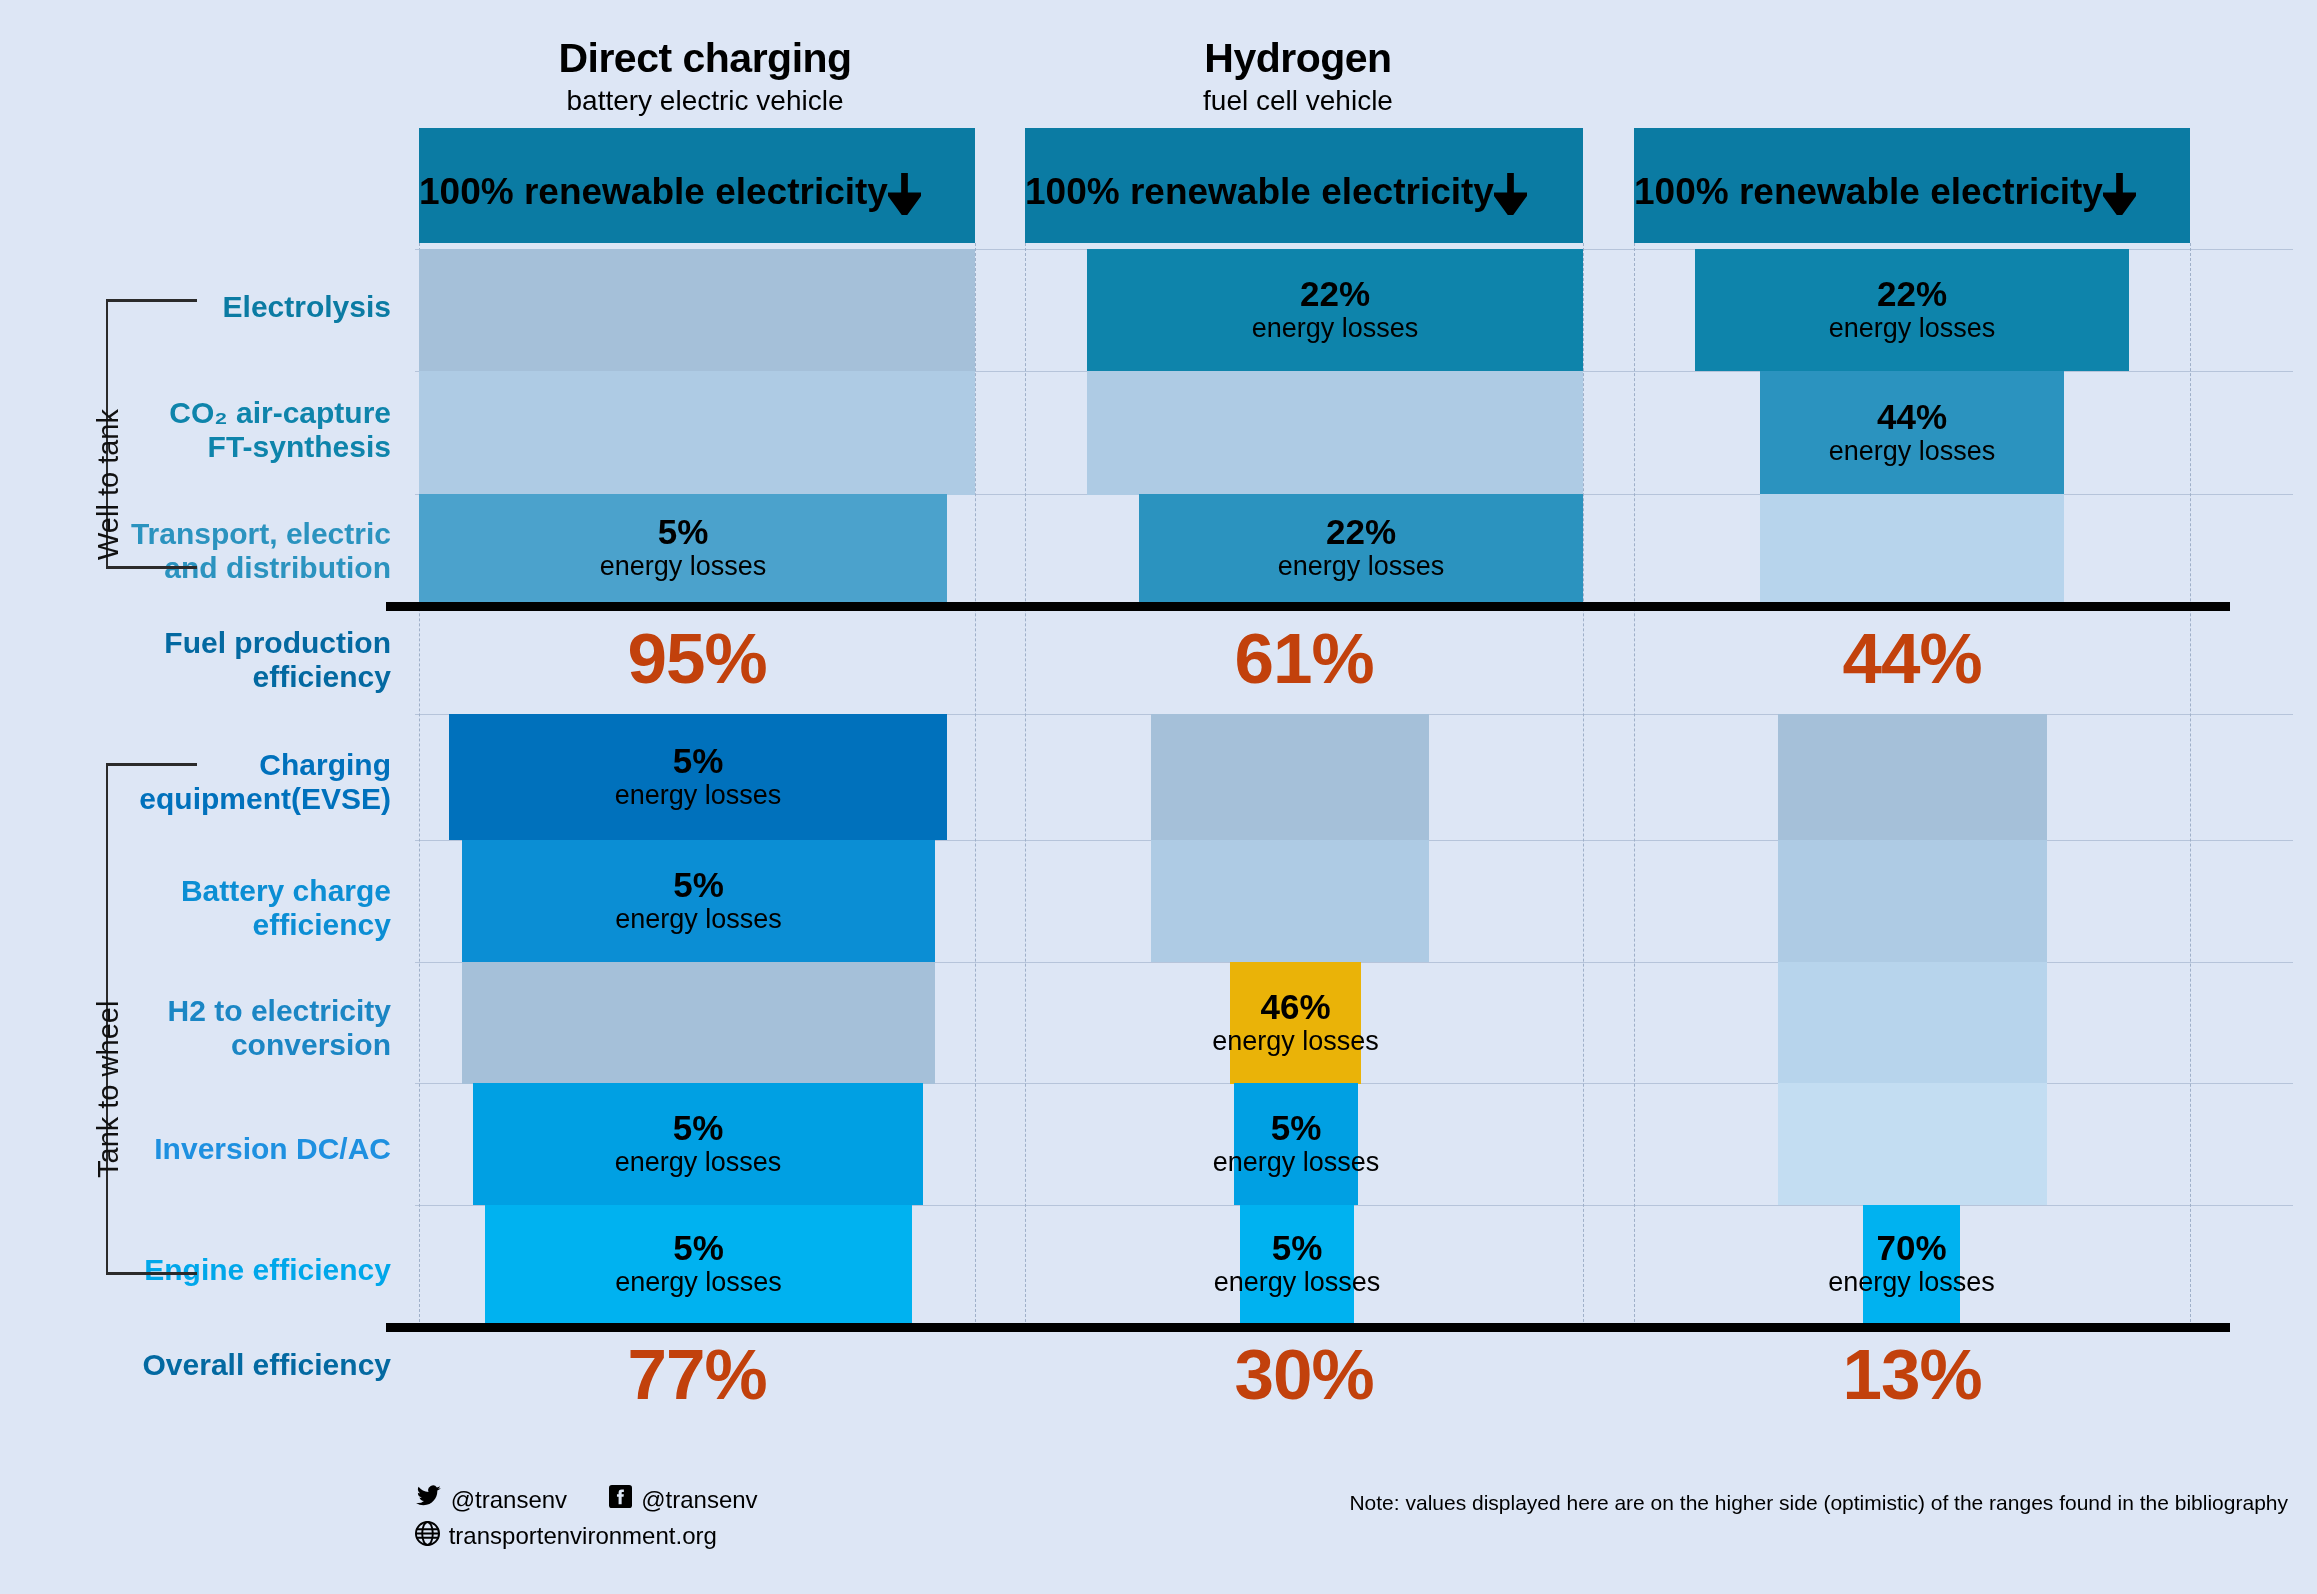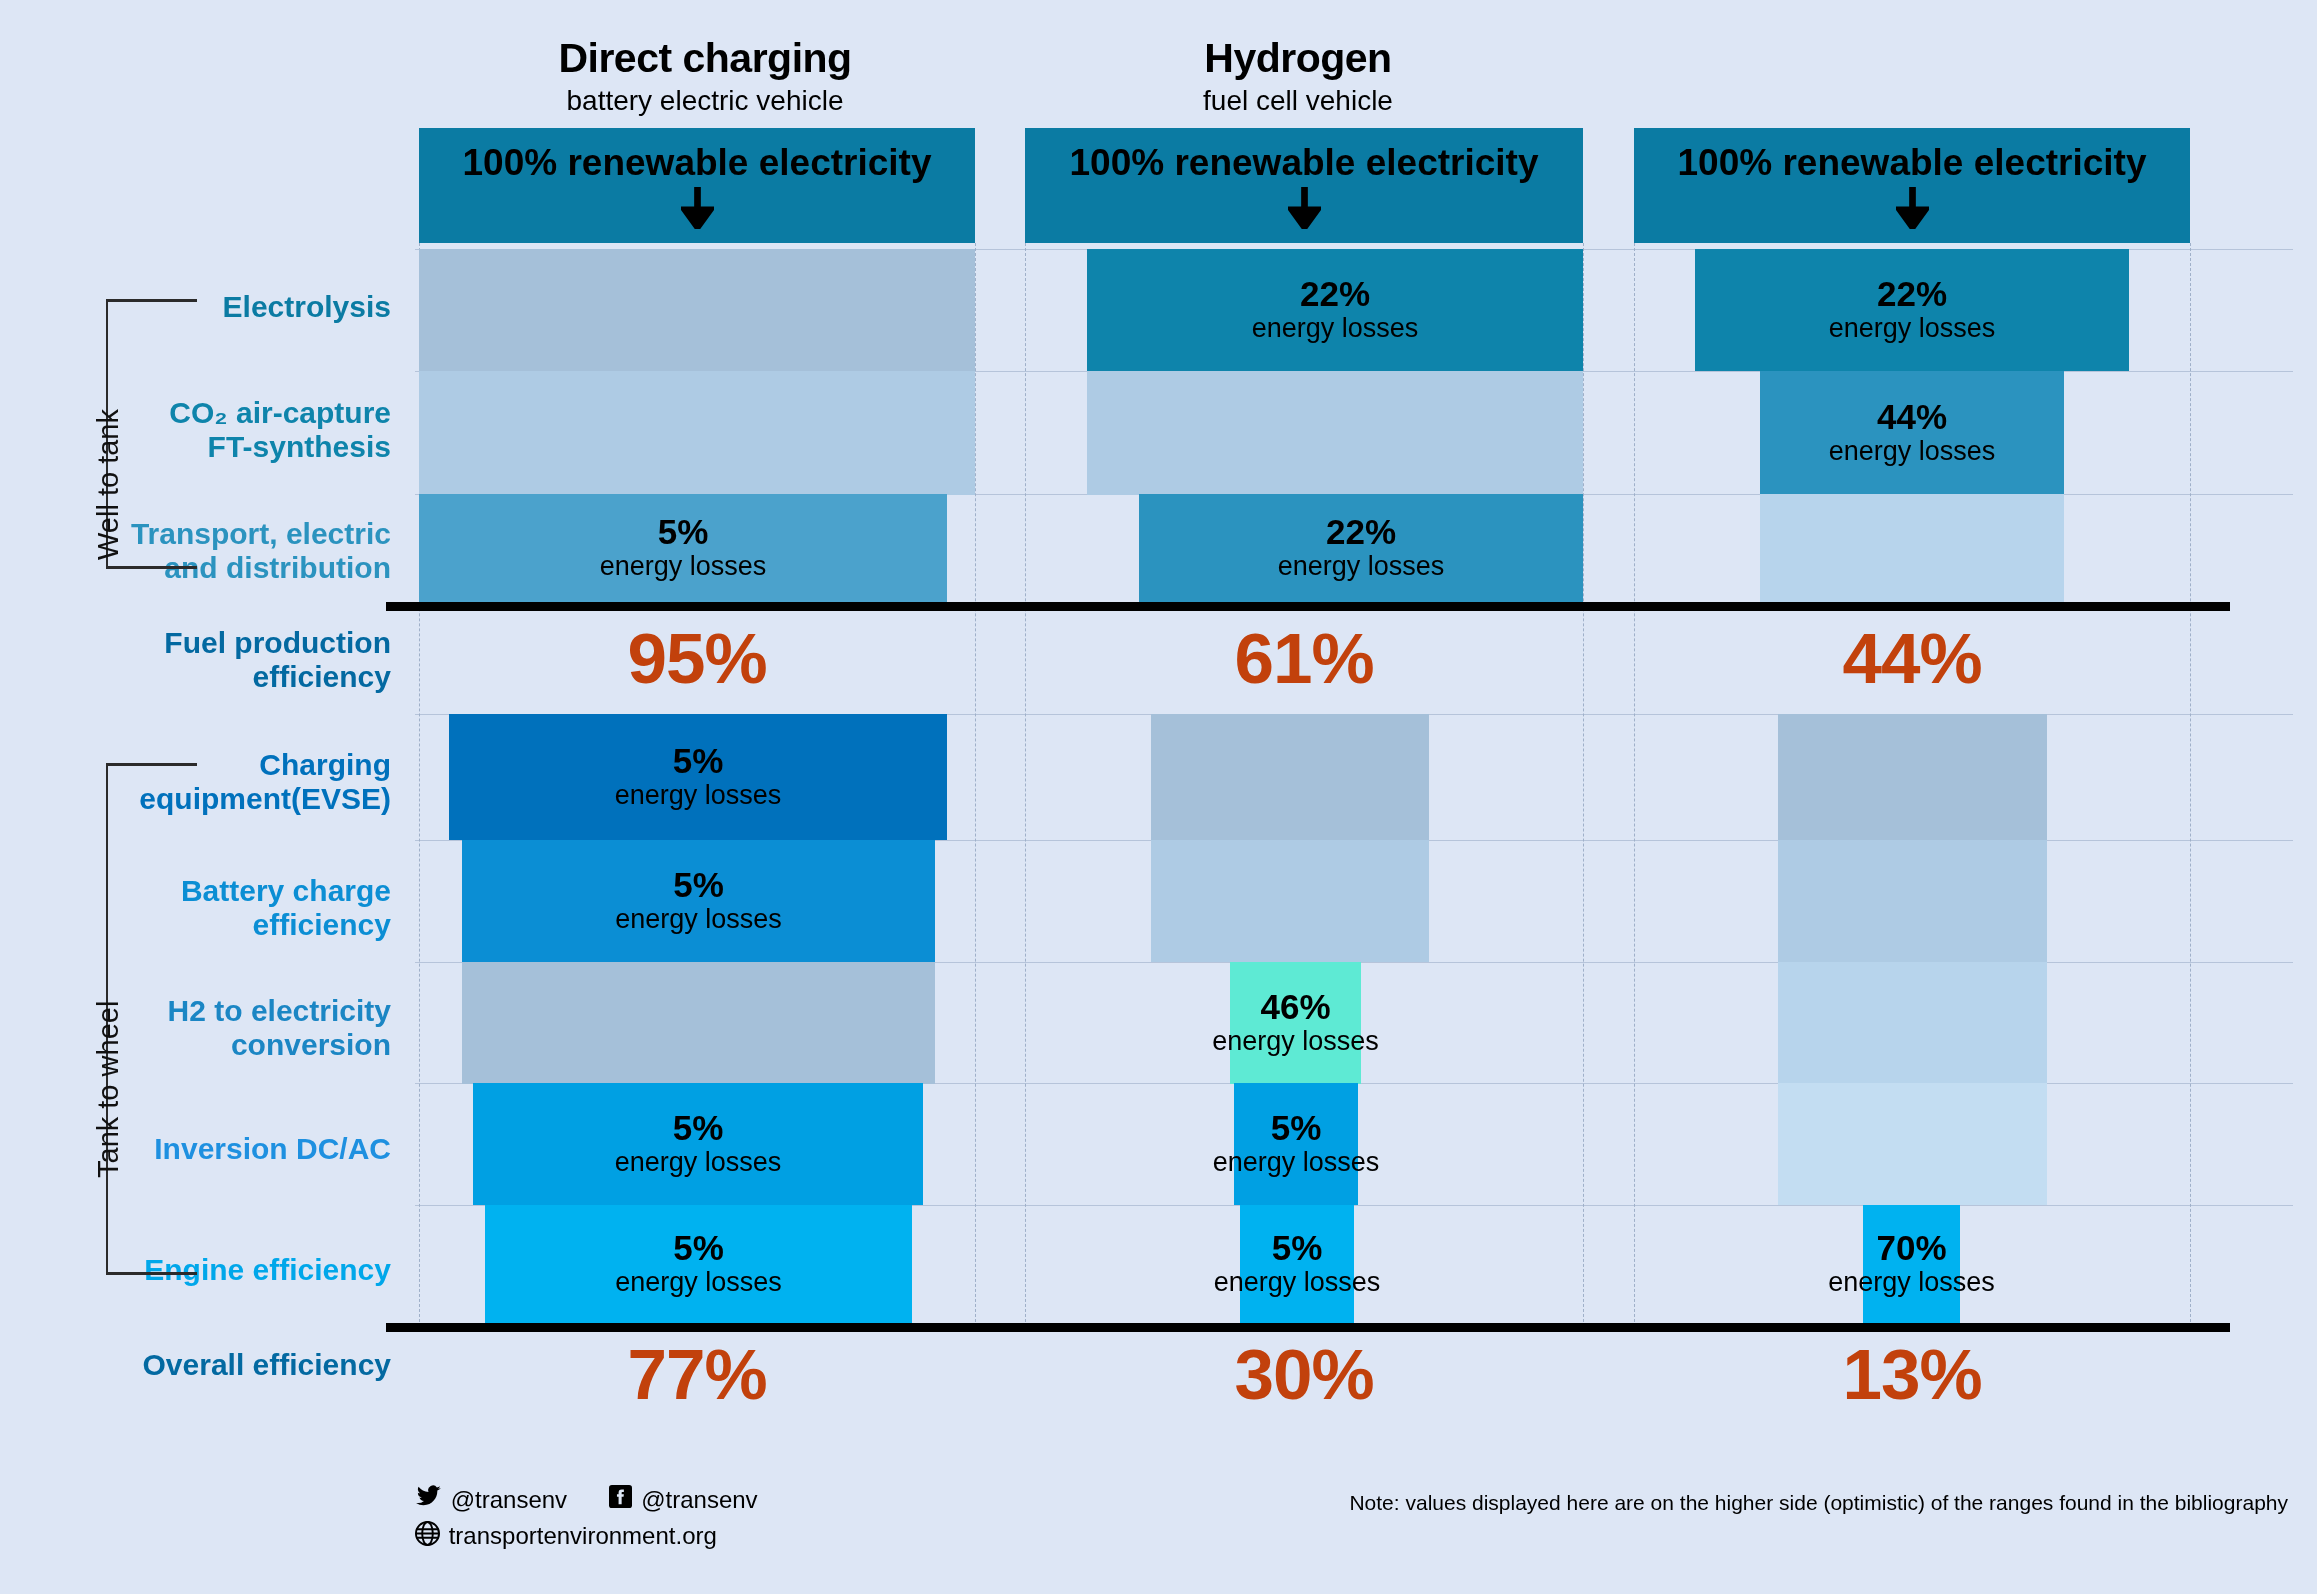--- a/index.html
+++ b/index.html
@@ -18,21 +18,21 @@
   
   .hline{position:absolute;height:1px;background:#b6c4da;left:415px;right:24px;}
   .vdash{position:absolute;width:0;border-left:1.9px dashed #9fb0c9;}
   .thick{position:absolute;height:8.7px;background:#000;}
 
   
   .bar{position:absolute;box-sizing:border-box;display:flex;flex-direction:column;
        align-items:center;justify-content:center;text-align:center;}
   .bar .pct{font-size:35px;font-weight:bold;color:#000;line-height:1;}
   .bar .sub{font-size:27px;font-weight:normal;color:#000;line-height:1.15;margin-top:2.9px;white-space:nowrap;}
-  .topband{position:absolute;background:#0b7ba3;display:flex;flex-direction:column;
+  .topband{position:absolute;background:#0b7ba3;display:flex;flex-direction:row;
            align-items:center;justify-content:flex-start;padding-top:13.5px;box-sizing:border-box;}
   .topband .txt{font-size:37px;font-weight:bold;color:#000;}
   .arrow{margin-top:3.9px;}
 
   
   .rlabel{position:absolute;text-align:right;font-weight:bold;line-height:1.12;}
   .rlabel.dark{color:#0369a1;}
   .big-eff{position:absolute;font-size:71px;font-weight:bold;color:#c2410c;text-align:center;letter-spacing:-1px;}
 
   
@@ -157,21 +157,21 @@
     <div class="pct">5%</div>
     <div class="sub">energy losses</div>
   </div>
   <div class="bar" style="left:485px;top:1205px;width:427px;height:118px;background:#00b2f0;">
     <div class="pct">5%</div>
     <div class="sub">energy losses</div>
   </div>
 
   <div class="bar" style="left:1151px;top:714px;width:278px;height:126px;background:#a5c0d9;"></div>
   <div class="bar" style="left:1151px;top:840px;width:278px;height:122px;background:#aecbe4;"></div>
-  <div class="bar" style="left:1230px;top:962px;width:131px;height:122px;background:#5eead4;">
+  <div class="bar" style="left:1230px;top:962px;width:131px;height:122px;background:#eab308;">
     <div class="pct">46%</div>
     <div class="sub">energy losses</div>
   </div>
   <div class="bar" style="left:1234px;top:1083px;width:124px;height:122px;background:#00a0e3;">
     <div class="pct">5%</div>
     <div class="sub">energy losses</div>
   </div>
   <div class="bar" style="left:1240px;top:1205px;width:114px;height:118px;background:#00b2f0;">
     <div class="pct">5%</div>
     <div class="sub">energy losses</div>

